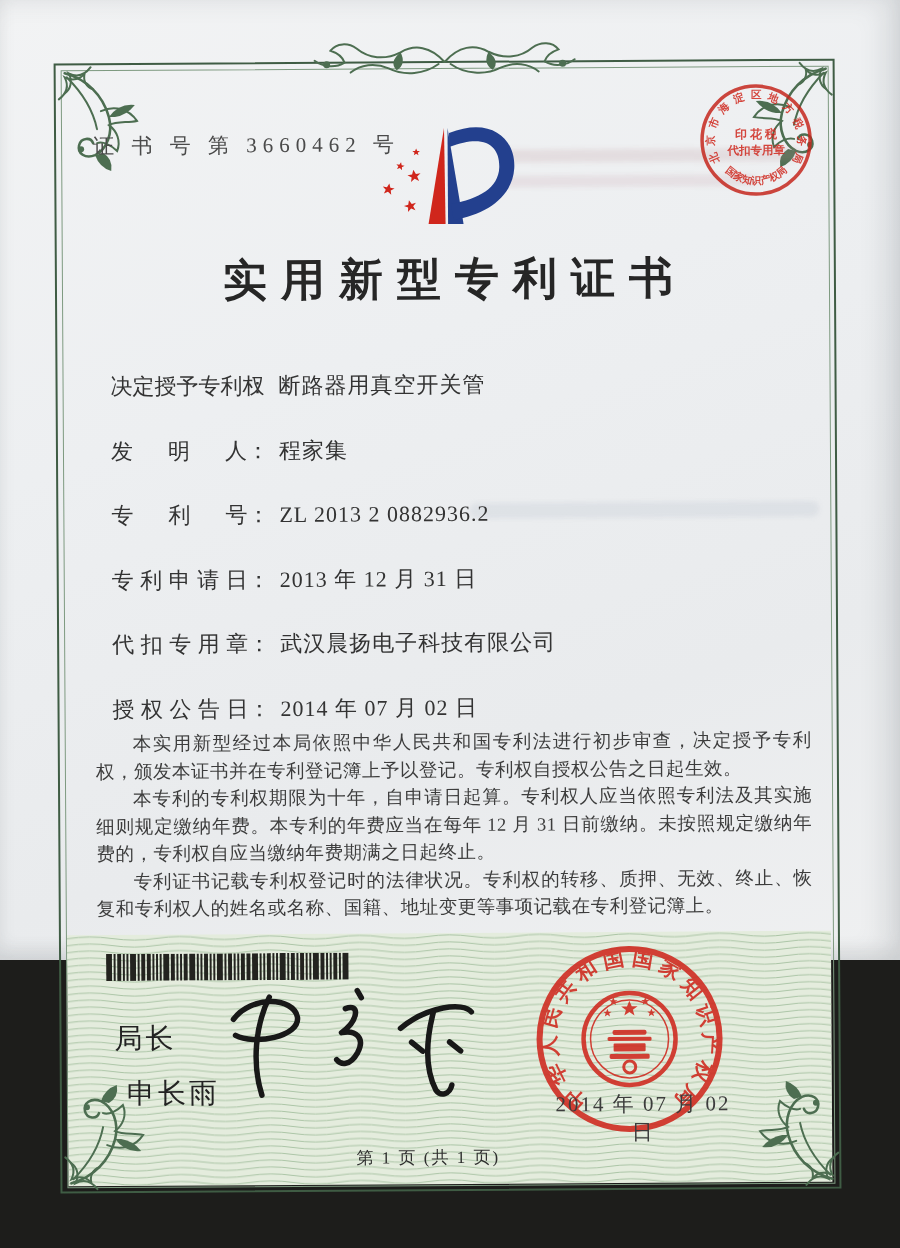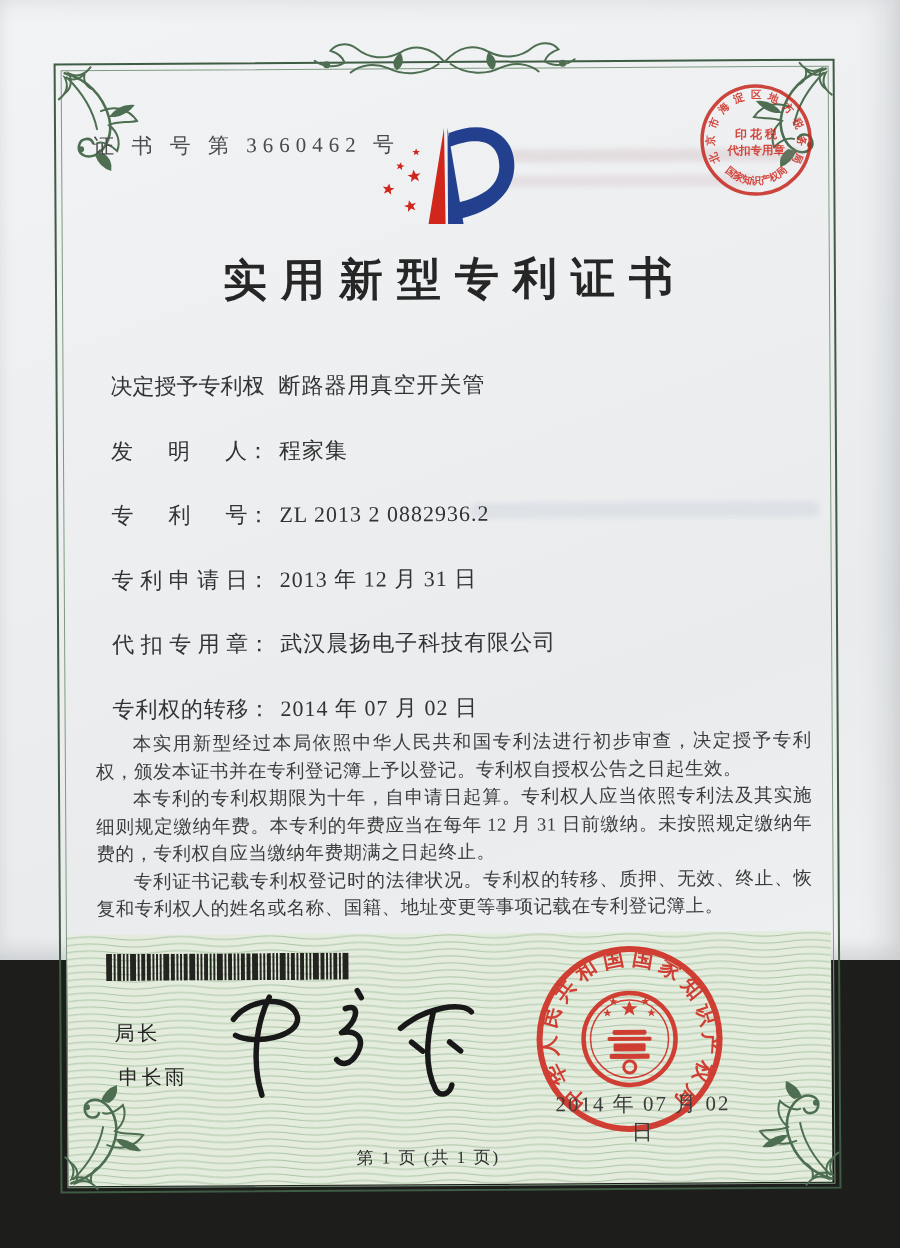--- a/index.html
+++ b/index.html
@@ -37,23 +37,23 @@
     position:absolute;left:95px;top:729px;width:716px;
     font-size:18.5px;line-height:27.5px;color:#3d3d3d;text-align:justify;
   }
   .paras p{margin:0;text-indent:2em;letter-spacing:0.5px;}
   .band{
     position:absolute;left:65px;top:933px;width:764px;height:251px;
     background:#e4ecdd;
   }
   .band svg{position:absolute;inset:0;width:100%;height:100%;}
   .barcode{position:absolute;left:104px;top:952px;width:244px;height:27px;}
-  .signerblock{position:absolute;left:112px;top:1018px;color:#232323;font-size:20px;letter-spacing:3px;}
+  .signerblock{position:absolute;left:112px;top:1018px;color:#232323;font-size:28px;letter-spacing:3px;}
   .signer-title{margin:0 0 17px 0;}
-  .signer-name{margin:4px;}
+  .signer-name{margin:12px;}
   .signature-svg{position:absolute;left:205px;top:982px;width:280px;height:120px;}
   .seal-svg{position:absolute;left:528px;top:941px;width:198px;height:198px;}
   .seal-date{
     position:absolute;left:540px;top:1091px;width:200px;text-align:center;
     font-size:21px;color:#3c3c3c;letter-spacing:2px;
   }
   .stamp-svg{position:absolute;left:699px;top:80px;width:122px;height:124px;}
   .footer{
     position:absolute;left:0;right:0;top:1146px;text-align:center;
     font-size:17px;color:#2f2f2f;letter-spacing:2px;margin-left:-50px;
@@ -143,21 +143,21 @@
       <div class="frow">
         <span class="flabel">专利号</span><span class="fcolon">：</span><span class="fvalue">ZL 2013 2 0882936.2</span>
       </div>
       <div class="frow">
         <span class="flabel">专利申请日</span><span class="fcolon">：</span><span class="fvalue">2013 年 12 月 31 日</span>
       </div>
       <div class="frow">
         <span class="flabel">代扣专用章</span><span class="fcolon">：</span><span class="fvalue">武汉晨扬电子科技有限公司</span>
       </div>
       <div class="frow">
-        <span class="flabel">专利权的转移</span><span class="fcolon">：</span><span class="fvalue">2014 年 07 月 02 日</span>
+        <span class="flabel">授权公告日</span><span class="fcolon">：</span><span class="fvalue">2014 年 07 月 02 日</span>
       </div>
     </div>
 
     <div class="paras">
       <p>本实用新型经过本局依照中华人民共和国专利法进行初步审查，决定授予专利权，颁发本证书并在专利登记簿上予以登记。专利权自授权公告之日起生效。</p>
       <p>本专利的专利权期限为十年，自申请日起算。专利权人应当依照专利法及其实施细则规定缴纳年费。本专利的年费应当在每年 12 月 31 日前缴纳。未按照规定缴纳年费的，专利权自应当缴纳年费期满之日起终止。</p>
       <p>专利证书记载专利权登记时的法律状况。专利权的转移、质押、无效、终止、恢复和专利权人的姓名或名称、国籍、地址变更等事项记载在专利登记簿上。</p>
     </div>
 
     <svg class="barcode" id="barcode" viewBox="0 0 248.99999999999977 27" preserveAspectRatio="none">

